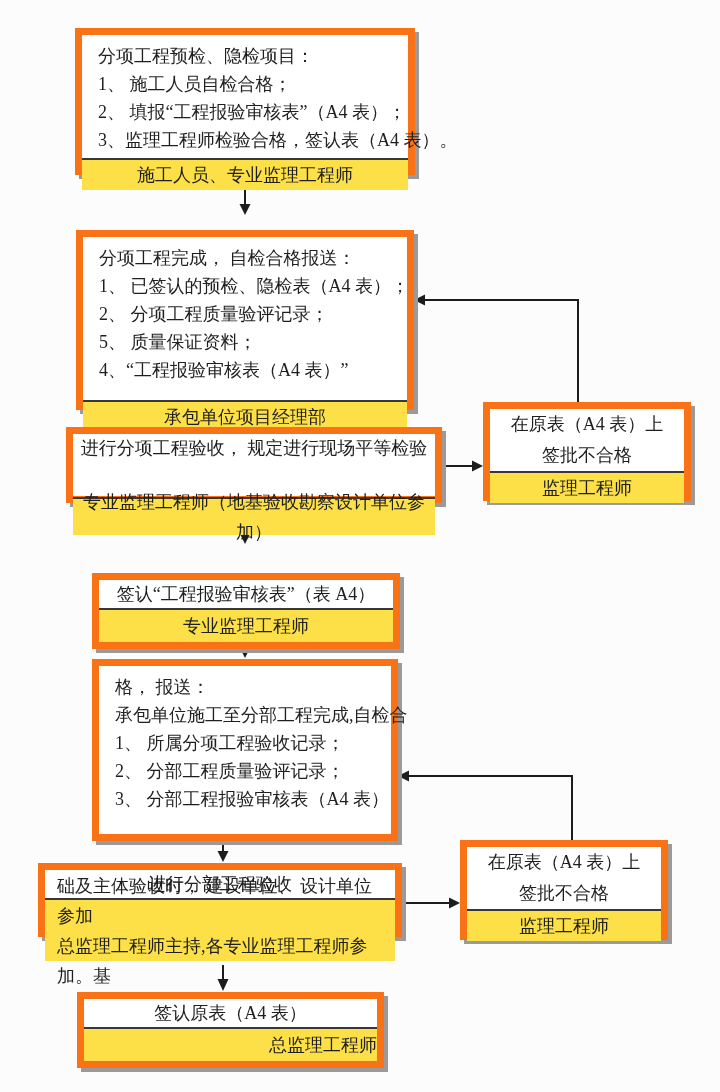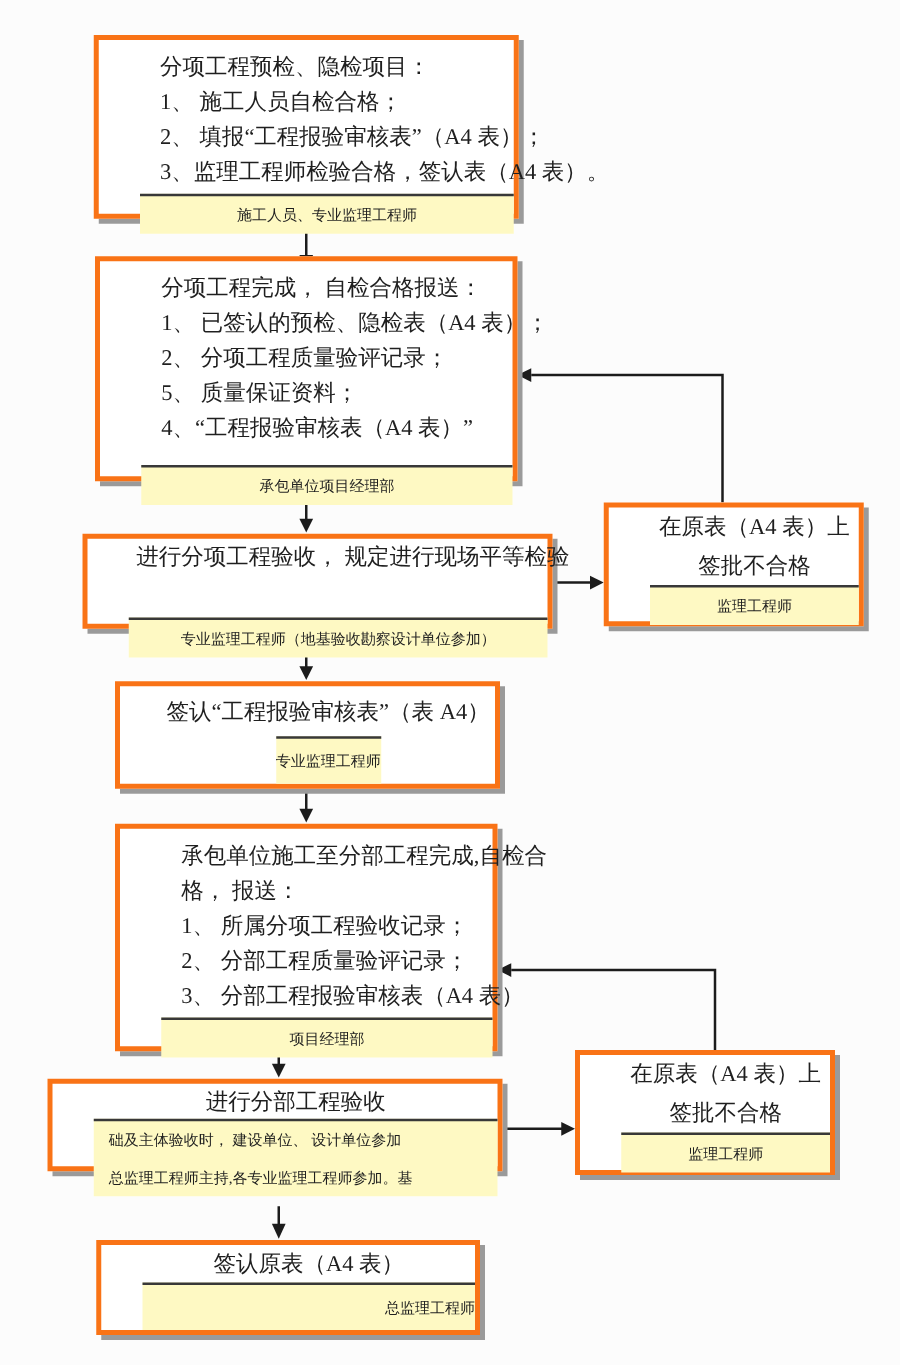--- a/index.html
+++ b/index.html
@@ -17,46 +17,45 @@
   }
   svg.wires {
     position: absolute; left: 0; top: 0;
     width: 720px; height: 1092px;
     pointer-events: none;
   }
   .node {
     position: absolute;
     box-sizing: border-box;
     background: #ffffff;
-    border: 4px solid #f97316;
+    border: 7px solid #f97316;
     box-shadow: 4px 4px 0 #9a9a9a;
     display: flex;
     flex-direction: column;
-    padding-left: 33px;
   }
   .node-body {
     box-sizing: border-box;
     flex: 1 1 auto;
     font-size: 18px;
     line-height: 28px;
     padding: 7px 12px 4px 16px;
   }
   .node-body.center {
     text-align: center;
     padding: 0 6px;
     display: flex;
     flex-direction: column;
     justify-content: center;
   }
   .node-footer {
     box-sizing: border-box;
     border-top: 2px solid #383838;
-    background: #fef9c3;
+    background: #fde047;
     text-align: center;
-    font-size: 12px;
+    font-size: 18px;
     display: flex;
     flex-direction: column;
     justify-content: center;
   }
   .node-footer .line { line-height: 30px; }
   .node-footer.left { text-align: left; padding: 0 8px 0 12px; }
   .bline { white-space: nowrap; }
 </style>
 </head>
 <body>
@@ -123,21 +122,21 @@
       <div class="bline">分项工程预检、隐检项目：</div>
       <div class="bline">1、 施工人员自检合格；</div>
       <div class="bline">2、 填报“工程报验审核表”（A4 表）；</div>
       <div class="bline">3、监理工程师检验合格，签认表（A4 表）。</div>
     </div>
     <div class="node-footer" style="height:35px;">
       <div class="line">施工人员、专业监理工程师</div>
     </div>
   </div>
 
-  <div class="node" style="left:76px; top:205px; width:338px; height:180px;">
+  <div class="node" style="left:76px; top:230px; width:338px; height:180px;">
     <div class="node-body">
       <div class="bline">分项工程完成， 自检合格报送：</div>
       <div class="bline">1、 已签认的预检、隐检表（A4 表）；</div>
       <div class="bline">2、 分项工程质量验评记录；</div>
       <div class="bline">5、 质量保证资料；</div>
       <div class="bline">4、“工程报验审核表（A4 表）”</div>
     </div>
     <div class="node-footer" style="height:40px;margin-top:12px;">
       <div class="line">承包单位项目经理部</div>
     </div>
@@ -155,39 +154,36 @@
   <div class="node" style="left:483px; top:402px; width:208px; height:99px;">
     <div class="node-body center" style="line-height:31px;">
       <div class="bline">在原表（A4 表）上</div>
       <div class="bline">签批不合格</div>
     </div>
     <div class="node-footer" style="height:35px;">
       <div class="line">监理工程师</div>
     </div>
   </div>
 
-  <div class="node" style="left:92px; top:545px; width:308px; height:86px;align-items:center;">
+  <div class="node" style="left:92px; top:573px; width:308px; height:76px;">
     <div class="node-body center">
       <div class="bline">签认“工程报验审核表”（表 A4）</div>
     </div>
     <div class="node-footer" style="height:38px;">
       <div class="line">专业监理工程师</div>
     </div>
   </div>
 
   <div class="node" style="left:92px; top:659px; width:306px; height:182px;">
     <div class="node-body">
+      <div class="bline">格， 报送：</div>
       <div class="bline">承包单位施工至分部工程完成,自检合</div>
-      <div class="bline">格， 报送：</div>
       <div class="bline">1、 所属分项工程验收记录；</div>
       <div class="bline">2、 分部工程质量验评记录；</div>
       <div class="bline">3、 分部工程报验审核表（A4 表）</div>
-    </div>
-    <div class="node-footer" style="height:39px;">
-      <div class="line">项目经理部</div>
     </div>
   </div>
 
   <div class="node" style="left:38px; top:863px; width:364px; height:74px;">
     <div class="node-body center">
       <div class="bline">进行分部工程验收</div>
     </div>
     <div class="node-footer left" style="height:63px;">
       <div class="line">础及主体验收时， 建设单位、 设计单位参加</div>
       <div class="line">总监理工程师主持,各专业监理工程师参加。基</div>

